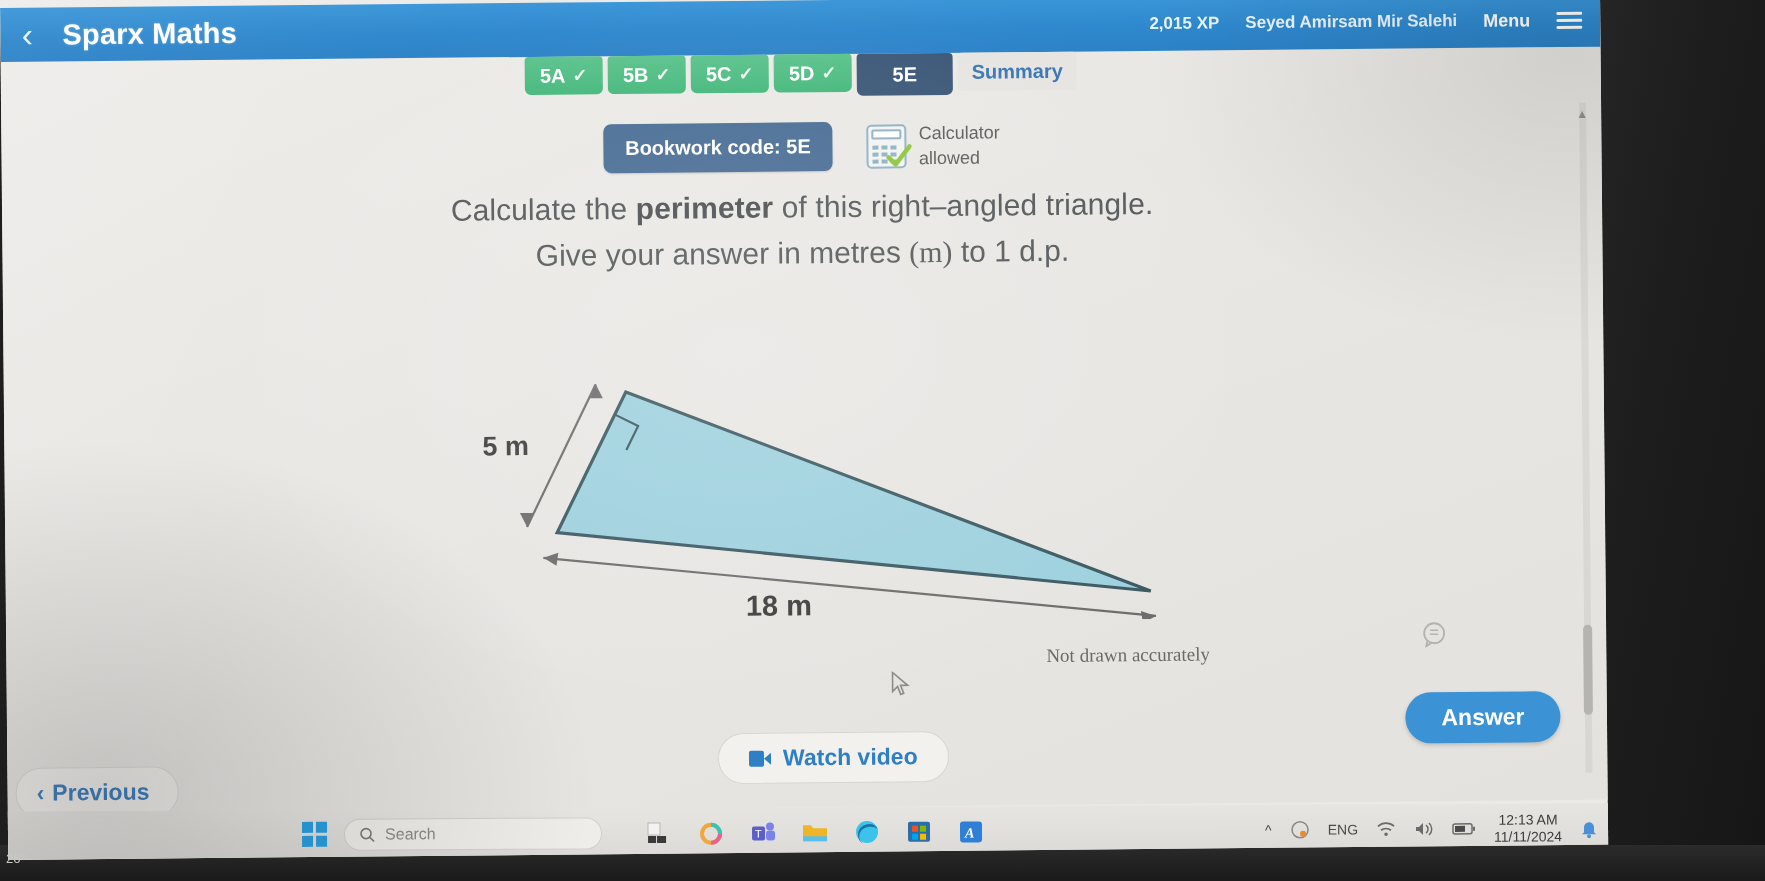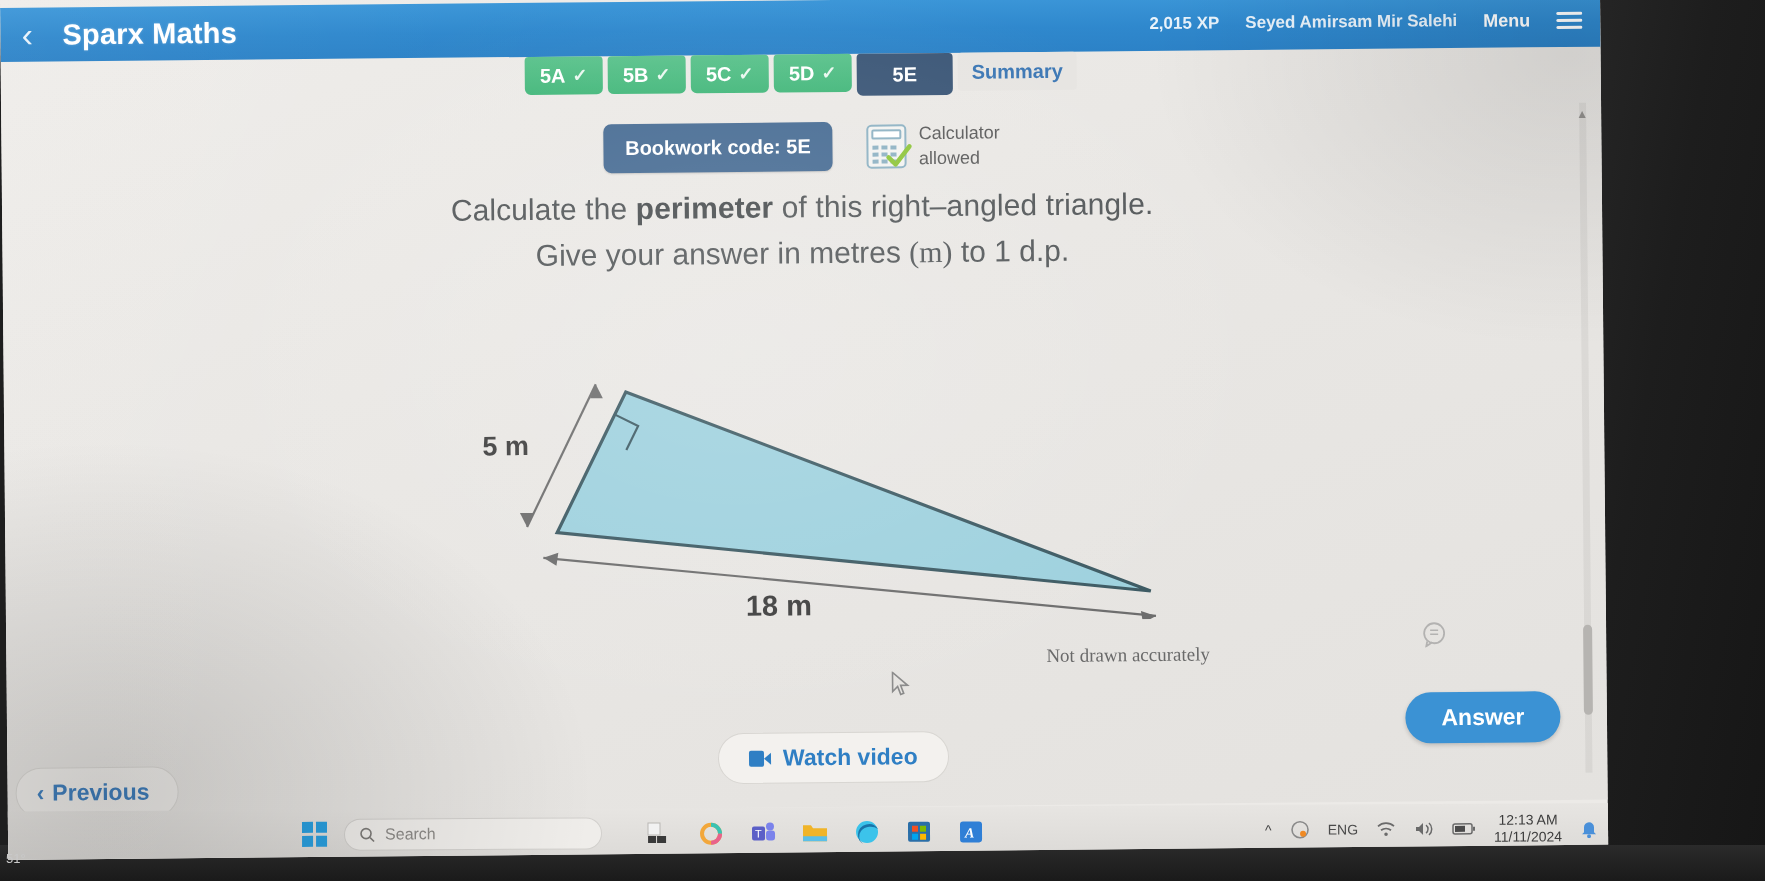--- a/index.html
+++ b/index.html
@@ -450,14 +450,14 @@
           <path d="M4 14 v-5 a5 5 0 0 1 10 0 v5 l2 2 h-14z" fill="#4a90d9"></path>
           <circle cx="9" cy="18" r="2" fill="#4a90d9"></circle>
         </svg>
       </div>
     </div>
 
     <div id="vignette"></div>
     <div id="glare"></div>
   </div>
 
-  <div id="temp-badge">51°</div>
+  <div id="temp-badge">26°</div>
 </div>
 
 </body></html>

